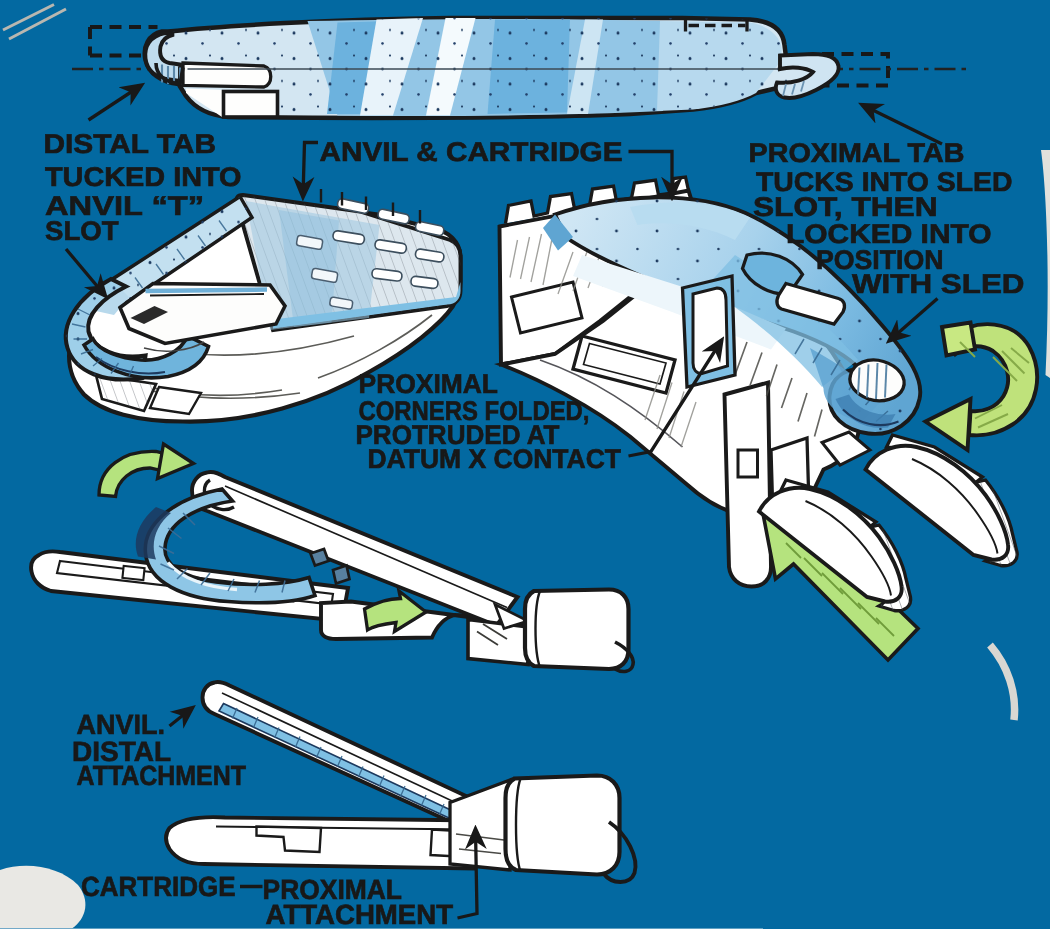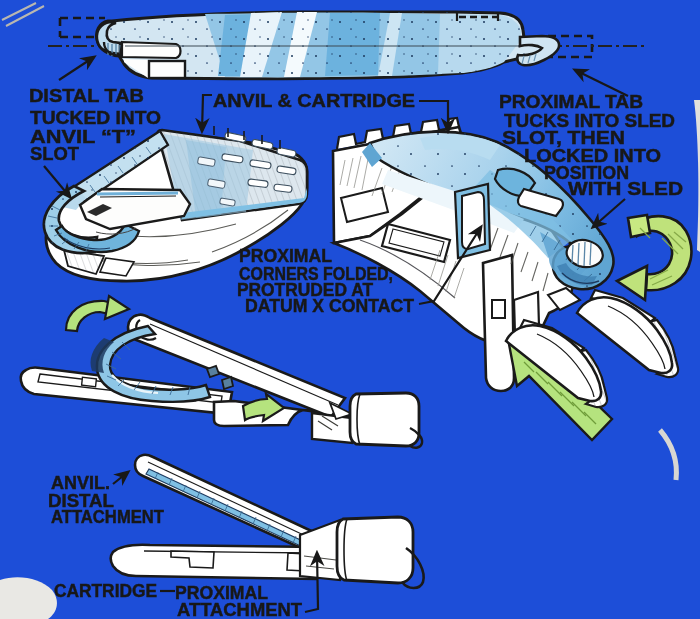--- a/index.html
+++ b/index.html
@@ -1,15 +1,15 @@
 <!DOCTYPE html>
 <html><head><meta charset="utf-8">
 <style>
 html,body{margin:0;padding:0}
-#c{position:relative;width:700px;height:619px;background:#1d4ed8;overflow:hidden}
+#c{position:relative;width:700px;height:619px;background:#0369a1;overflow:hidden}
 text{font-family:"Liberation Sans",sans-serif;font-weight:bold;fill:#181818;stroke:#181818;stroke-width:0.45}
 </style></head><body>
 <div id="c">
 <svg width="700" height="619" viewBox="0 0 700 619">
 <defs>
 <pattern id="spk" width="24" height="17" patternUnits="userSpaceOnUse">
  <circle cx="4" cy="5" r="1.0" fill="#1d3a5f"></circle>
  <circle cx="15" cy="12" r="0.85" fill="#22406a"></circle>
  <circle cx="20" cy="3" r="0.7" fill="#1d3a5f"></circle>
 </pattern>

